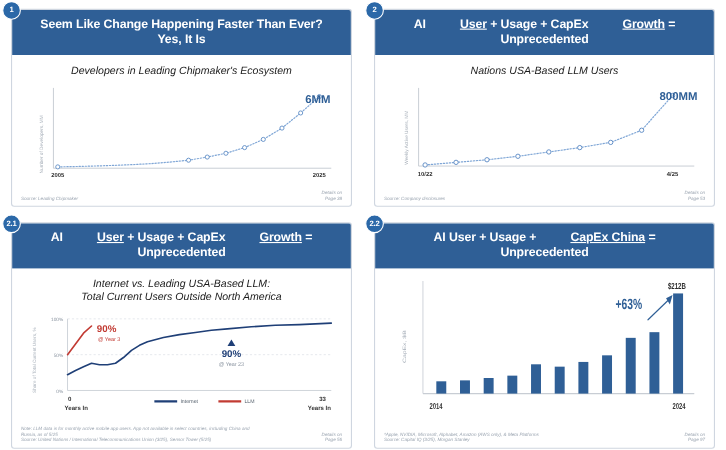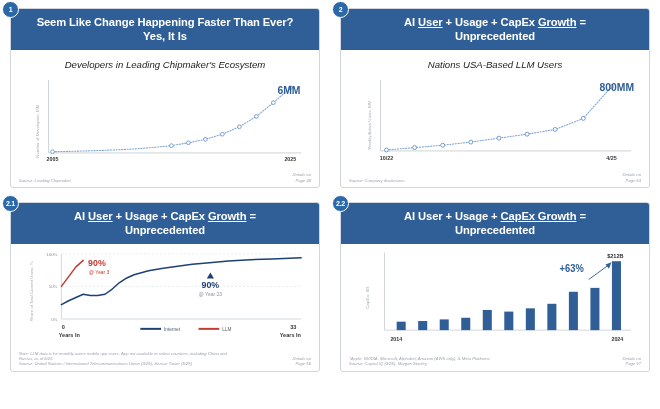--- a/index.html
+++ b/index.html
@@ -50,21 +50,21 @@
   .header {
     background: #2f5f96;
     color: #ffffff;
     text-align: center;
     font-weight: bold;
     font-size: 11.2px;
     line-height: 14px;
     padding: 6px 16px 7px 16px;
     letter-spacing: -0.1px;
   }
-  .header u { text-decoration: underline; }
+  .header u { text-decoration: underline; margin-left: 28px; }
   .subtitle {
     text-align: center;
     font-style: italic;
     font-weight: normal;
     font-size: 9.6px;
     line-height: 12.5px;
     color: #1b1b1b;
     padding: 9px 10px 2px 10px;
   }
   .chart-wrap {
@@ -162,20 +162,21 @@
           <div>Page 53</div>
         </div>
       </div>
     </div>
   </div>
 
   <div class="panel">
     <div class="badge">2.1</div>
     <div class="card">
       <div class="header">AI <u>User</u> + Usage + CapEx <u>Growth</u> =<br>Unprecedented</div>
+      <div class="subtitle">Internet vs. Leading USA-Based LLM:<br>Total Current Users Outside North America</div>
       <div class="chart-wrap">
         <svg viewBox="0 0 300 108" preserveAspectRatio="none">
           <text x="16" y="48" transform="rotate(-90 16 48)" text-anchor="middle" font-size="4.3" fill="#a8b0ba" font-family="Liberation Sans, sans-serif">Share of Total Current Users, %</text>
           <line x1="45" y1="10" x2="288" y2="10" stroke="#d8dde3" stroke-width="0.6" stroke-dasharray="2,2"></line>
           <line x1="45" y1="43" x2="288" y2="43" stroke="#d8dde3" stroke-width="0.6" stroke-dasharray="2,2"></line>
           <line x1="45" y1="76" x2="288" y2="76" stroke="#c8cdd4" stroke-width="0.8"></line>
           <line x1="45" y1="10" x2="45" y2="76" stroke="#c8cdd4" stroke-width="0.8"></line>
           <text x="41" y="12" font-size="4.4" fill="#8b95a1" text-anchor="end">100%</text>
           <text x="41" y="45" font-size="4.4" fill="#8b95a1" text-anchor="end">50%</text>
           <text x="41" y="78" font-size="4.4" fill="#8b95a1" text-anchor="end">0%</text>
@@ -207,21 +208,21 @@
           <div>Details on</div>
           <div>Page 56</div>
         </div>
       </div>
     </div>
   </div>
 
   <div class="panel">
     <div class="badge">2.2</div>
     <div class="card">
-      <div class="header">AI User + Usage + <u>CapEx Growth</u> =<br>Unprecedented</div>
+      <div class="header">AI User + Usage + <u>CapEx China</u> =<br>Unprecedented</div>
       <div class="chart-wrap">
         <svg viewBox="0 0 300 104" preserveAspectRatio="none">
           <text x="22" y="50" transform="rotate(-90 22 50)" text-anchor="middle" font-size="4.4" fill="#a8b0ba" font-family="Liberation Sans, sans-serif">CapEx, $B</text>
           <line x1="38" y1="8" x2="38" y2="80" stroke="#c8cdd4" stroke-width="0.8"></line>
           <line x1="38" y1="80" x2="288" y2="80" stroke="#c8cdd4" stroke-width="0.8"></line>
           <g id="p22-bars">
               <rect x="50.33" y="72.15" width="9.16" height="7.85" fill="#2f5f96"></rect>
               <rect x="72.15" y="71.55" width="9.16" height="8.45" fill="#2f5f96"></rect>
               <rect x="93.96" y="70.04" width="9.16" height="9.96" fill="#2f5f96"></rect>
               <rect x="115.78" y="68.53" width="9.16" height="11.47" fill="#2f5f96"></rect>

